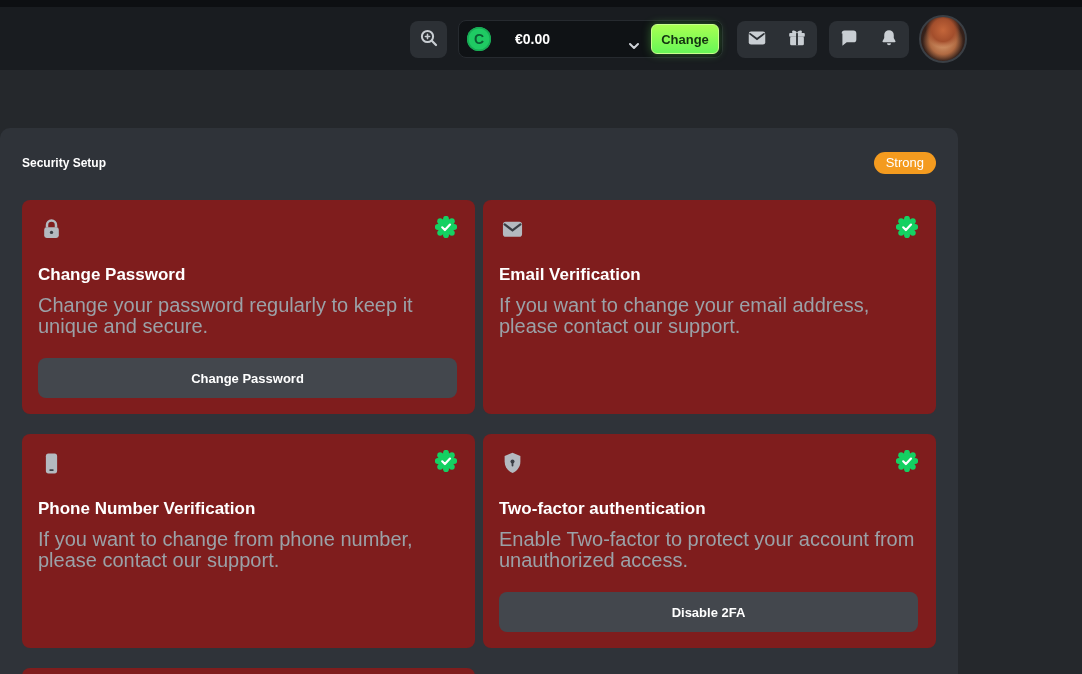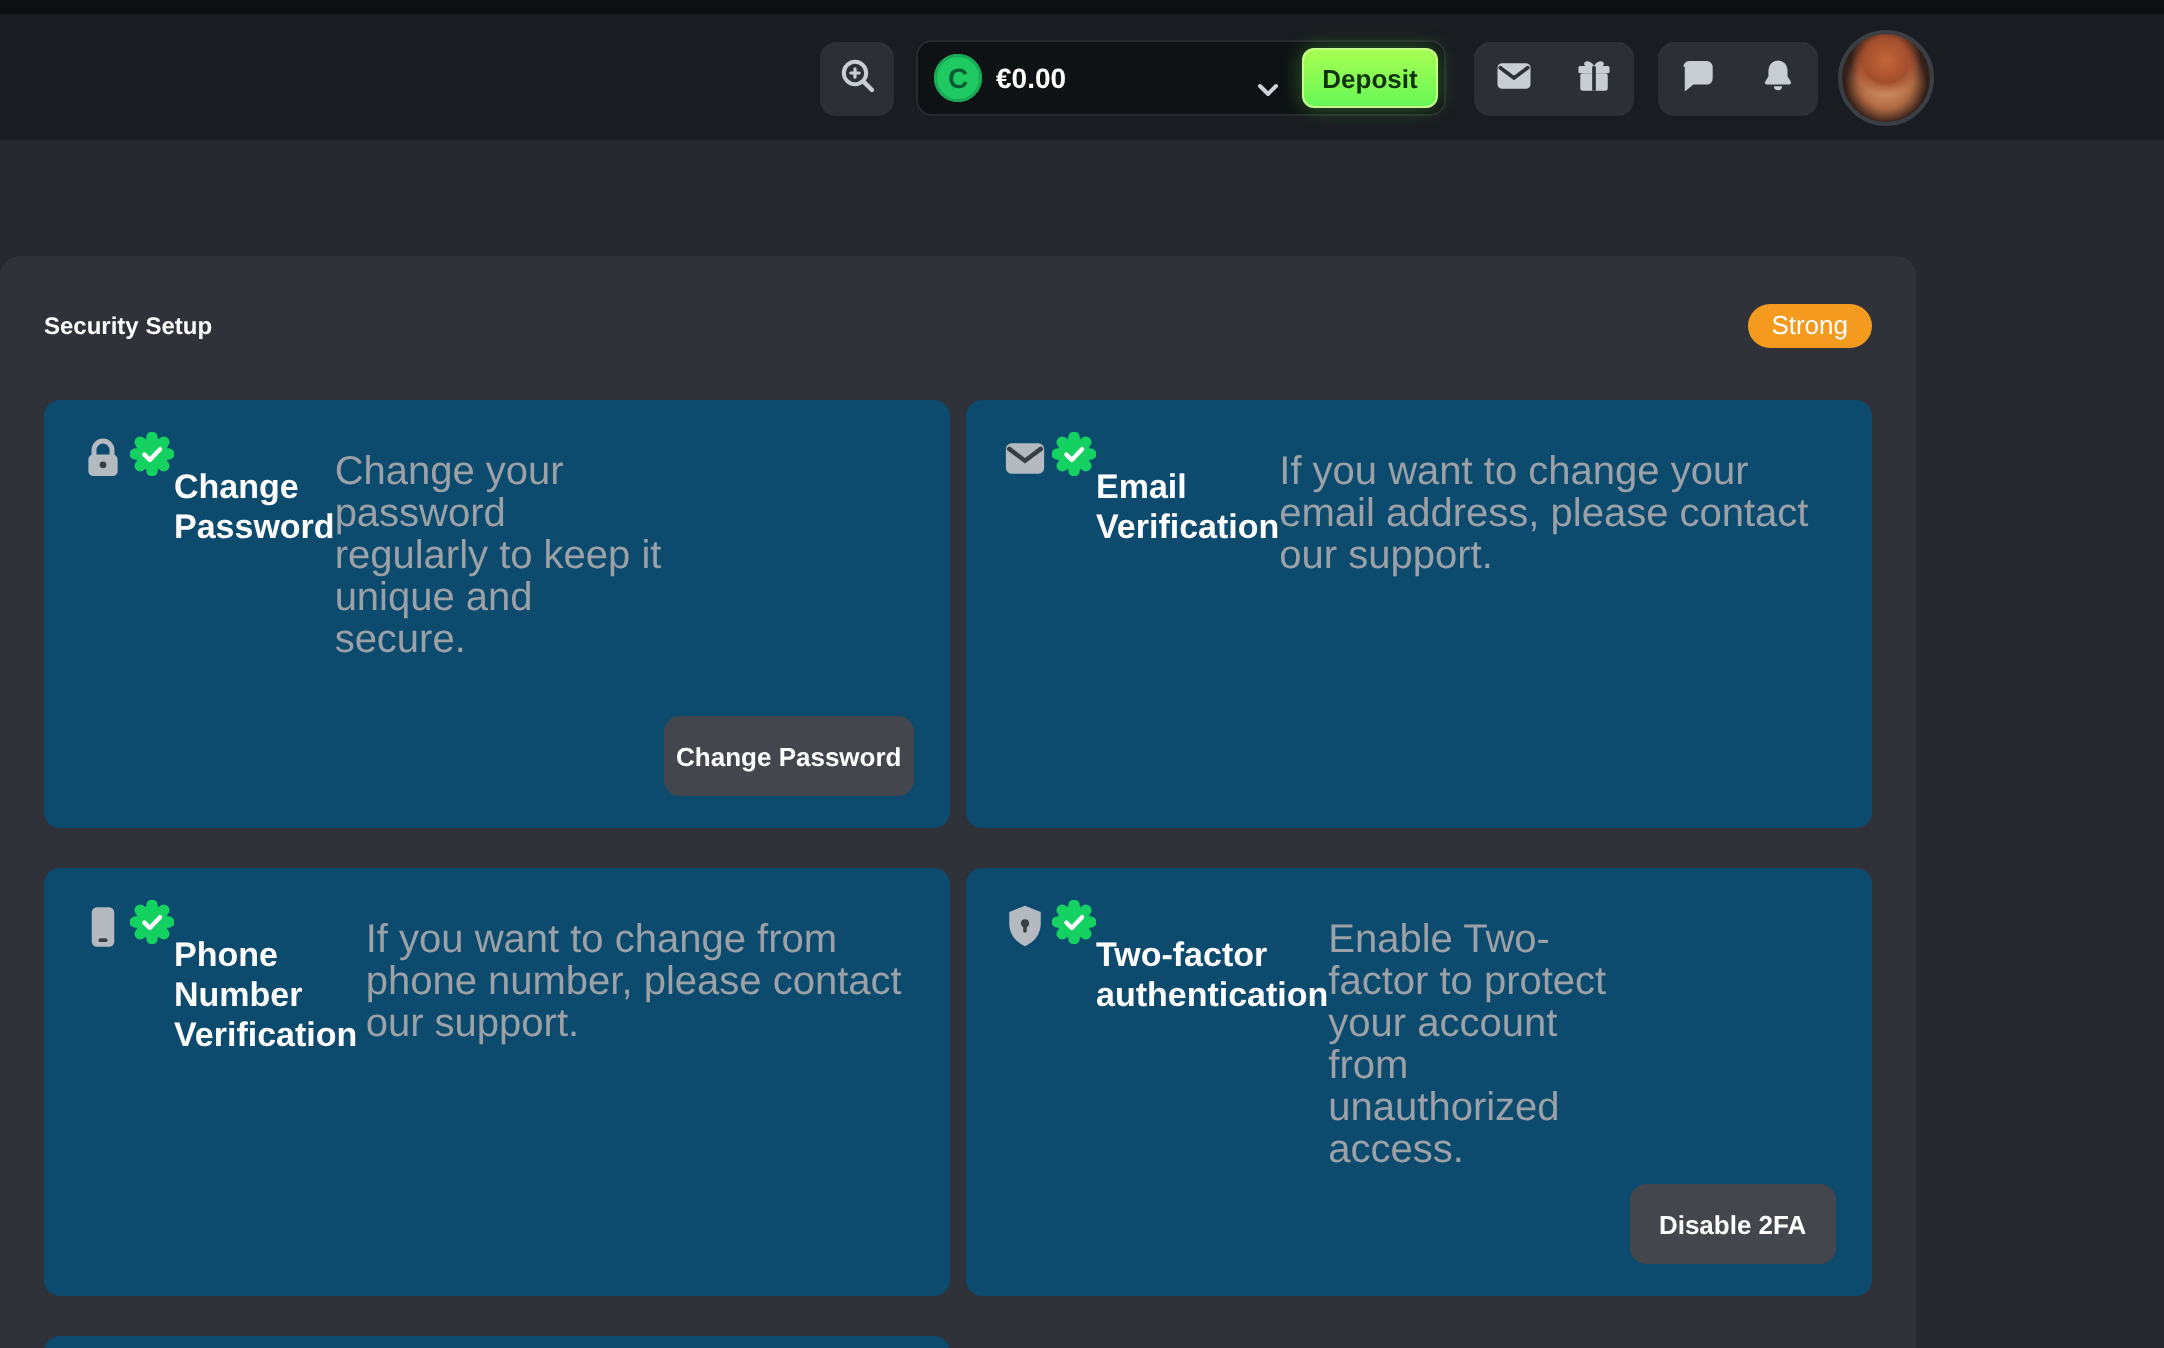--- a/index.html
+++ b/index.html
@@ -39,21 +39,21 @@
     position:absolute; left:458px; top:20px; width:265px; height:38px;
     background:#0f1215; border:1px solid #262a2f; border-radius:8px;
     display:flex; align-items:center; padding-left:8px; cursor:pointer;
   }
   .coin {
     width:24px; height:24px; border-radius:50%; background:#1fca63;
     color:#0a5c33; font-size:14px; font-weight:800; display:flex;
     align-items:center; justify-content:center;
     box-shadow: inset 0 0 0 1.5px #18aa55;
   }
-  .balance { margin-left:7px; color:#ffffff; font-size:14px; font-weight:700; }
+  .balance { margin-left:24px; color:#ffffff; font-size:14px; font-weight:700; }
   .wallet .chev { position:absolute; right:82px; top:15px; }
   .deposit-btn {
     position:absolute; right:3px; top:3px; width:68px; height:30px;
     border-radius:6px; border:1px solid #c9ff8d;
     background:linear-gradient(180deg,#a8ff52 0%,#67f657 100%);
     color:#123311; font-size:13px; font-weight:800; cursor:pointer;
     box-shadow:0 0 10px rgba(110,250,90,.35);
     font-family:inherit;
   }
   .avatar {
@@ -77,22 +77,22 @@
   .strength-badge {
     background:#f49b1f; color:#ffffff; font-size:13px; font-weight:400;
     padding:3px 12px; border-radius:12px; line-height:16px;
   }
   .cards {
     margin:26px 22px 0 22px;
     display:grid; grid-template-columns:1fr 1fr;
     column-gap:8px; row-gap:20px; grid-auto-rows:214px;
   }
   .card {
-    background:#0c4a6e; border-radius:8px; padding:16px 18px 16px 16px;
-    display:flex; 
+    background:#7f1d1d; border-radius:8px; padding:16px 18px 16px 16px;
+    display:flex; flex-direction:column;
   }
   .card-top { display:flex; align-items:flex-start; justify-content:space-between; }
   .card-title { color:#ffffff; font-size:17px; font-weight:800; margin-top:18px; }
   .card-desc { color:#9ba1a7; font-size:20px; line-height:21px; margin-top:10px; }
   .card-btn {
     margin-top:auto; height:40px; width:100%;
     background:#43474d; border:none; border-radius:8px;
     color:#ffffff; font-size:13px; font-weight:700; cursor:pointer;
     font-family:inherit;
   }
@@ -116,21 +116,21 @@
     </button>
 
     <div class="wallet">
       <span class="coin">C</span>
       <span class="balance">€0.00</span>
       <span class="chev">
         <svg width="12" height="8" viewBox="0 0 12 8">
           <path d="M2 2l4 4 4-4" stroke="#cfd3d8" stroke-width="2" fill="none" stroke-linecap="round" stroke-linejoin="round"></path>
         </svg>
       </span>
-      <button class="deposit-btn">Deposit</button>
+      <button class="deposit-btn">Change</button>
     </div>
 
     <div class="btn-group group-mail">
       <button class="group-cell">
         <span>
           <svg width="22" height="22" viewBox="0 0 24 24">
             <rect x="3" y="5" width="18" height="14" rx="2.5" fill="#c9ced3"></rect>
             <path d="M4.5 7.5l7.5 5.6 7.5-5.6" stroke="#2c3035" stroke-width="2" fill="none" stroke-linecap="round"></path>
           </svg>
         </span>

